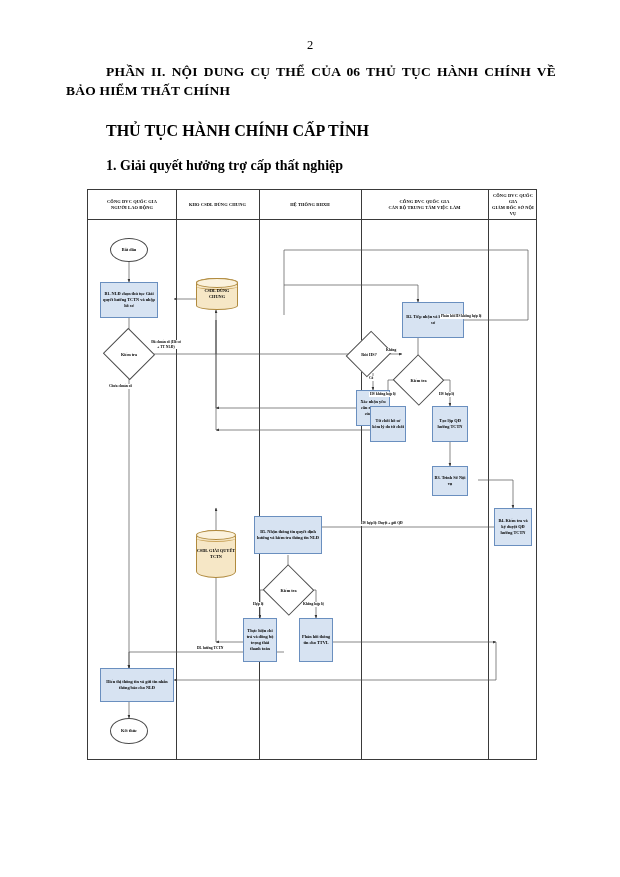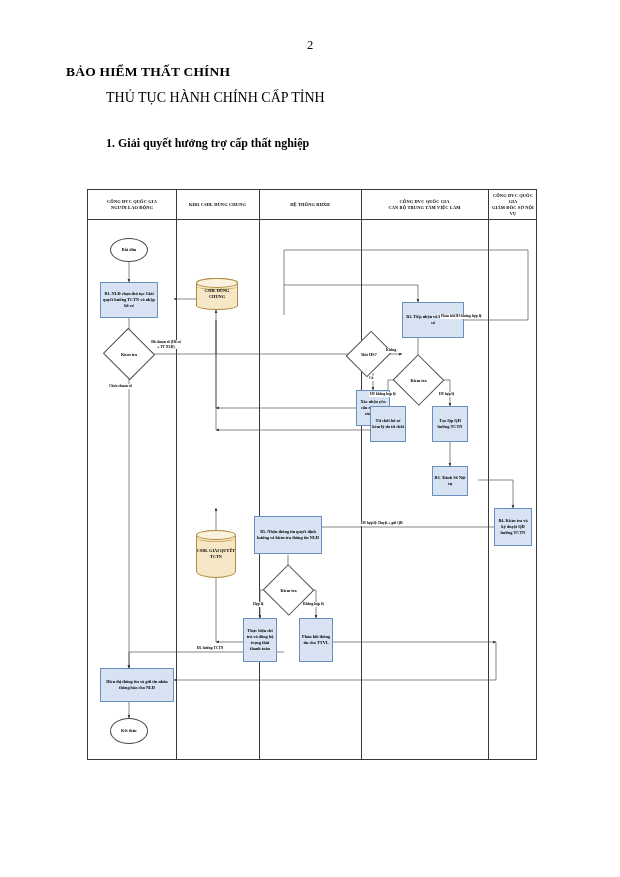--- a/index.html
+++ b/index.html
@@ -19,25 +19,25 @@
   .h-main{
     font-weight:bold;font-size:13.5px;line-height:19px;
     text-align:justify;text-align-last:justify;
     letter-spacing:0.2px;
   }
   .h-main .ind{display:inline-block;width:40px;}
   .h-main2{
     font-weight:bold;font-size:13.5px;line-height:19px;letter-spacing:0.2px;
   }
   .h-sub{
-    font-weight:normal;font-size:14px;line-height:19px;margin-top:7px;
+    font-weight:bold;font-size:16px;line-height:19px;margin-top:21px;
     padding-left:40px;
   }
   .h-sub2{
-    font-weight:bold;font-size:12px;line-height:19px;margin-top:27px;
+    font-weight:bold;font-size:14px;line-height:19px;margin-top:16px;
     padding-left:40px;
   }
   .h-sub3{
     font-weight:bold;font-style:italic;font-size:13px;line-height:19px;
     margin-top:12px;padding-left:40px;
   }
 
   
   .diagram{
     position:absolute;left:87px;top:189px;width:450px;height:571px;
@@ -113,20 +113,21 @@
     pointer-events:none;}
 </style>
 </head>
 <body>
 
 <div class="page">
 
   <div class="page-number">2</div>
 
   <div class="headblock">
+    <div class="h-main"><span class="ind"></span><span>PHẦN II. NỘI DUNG CỤ THỂ CỦA 06 THỦ TỤC HÀNH CHÍNH VỀ</span></div>
     <div class="h-main2">BẢO HIỂM THẤT CHÍNH</div>
     <div class="h-sub">THỦ TỤC HÀNH CHÍNH CẤP TỈNH</div>
     <div class="h-sub2">1. Giải quyết hưởng trợ cấp thất nghiệp</div>
   </div>
 
   <div class="diagram">
 
     <div class="swimlane-head"></div>
 
     <div class="lane-title" style="left:0;width:88px;">

